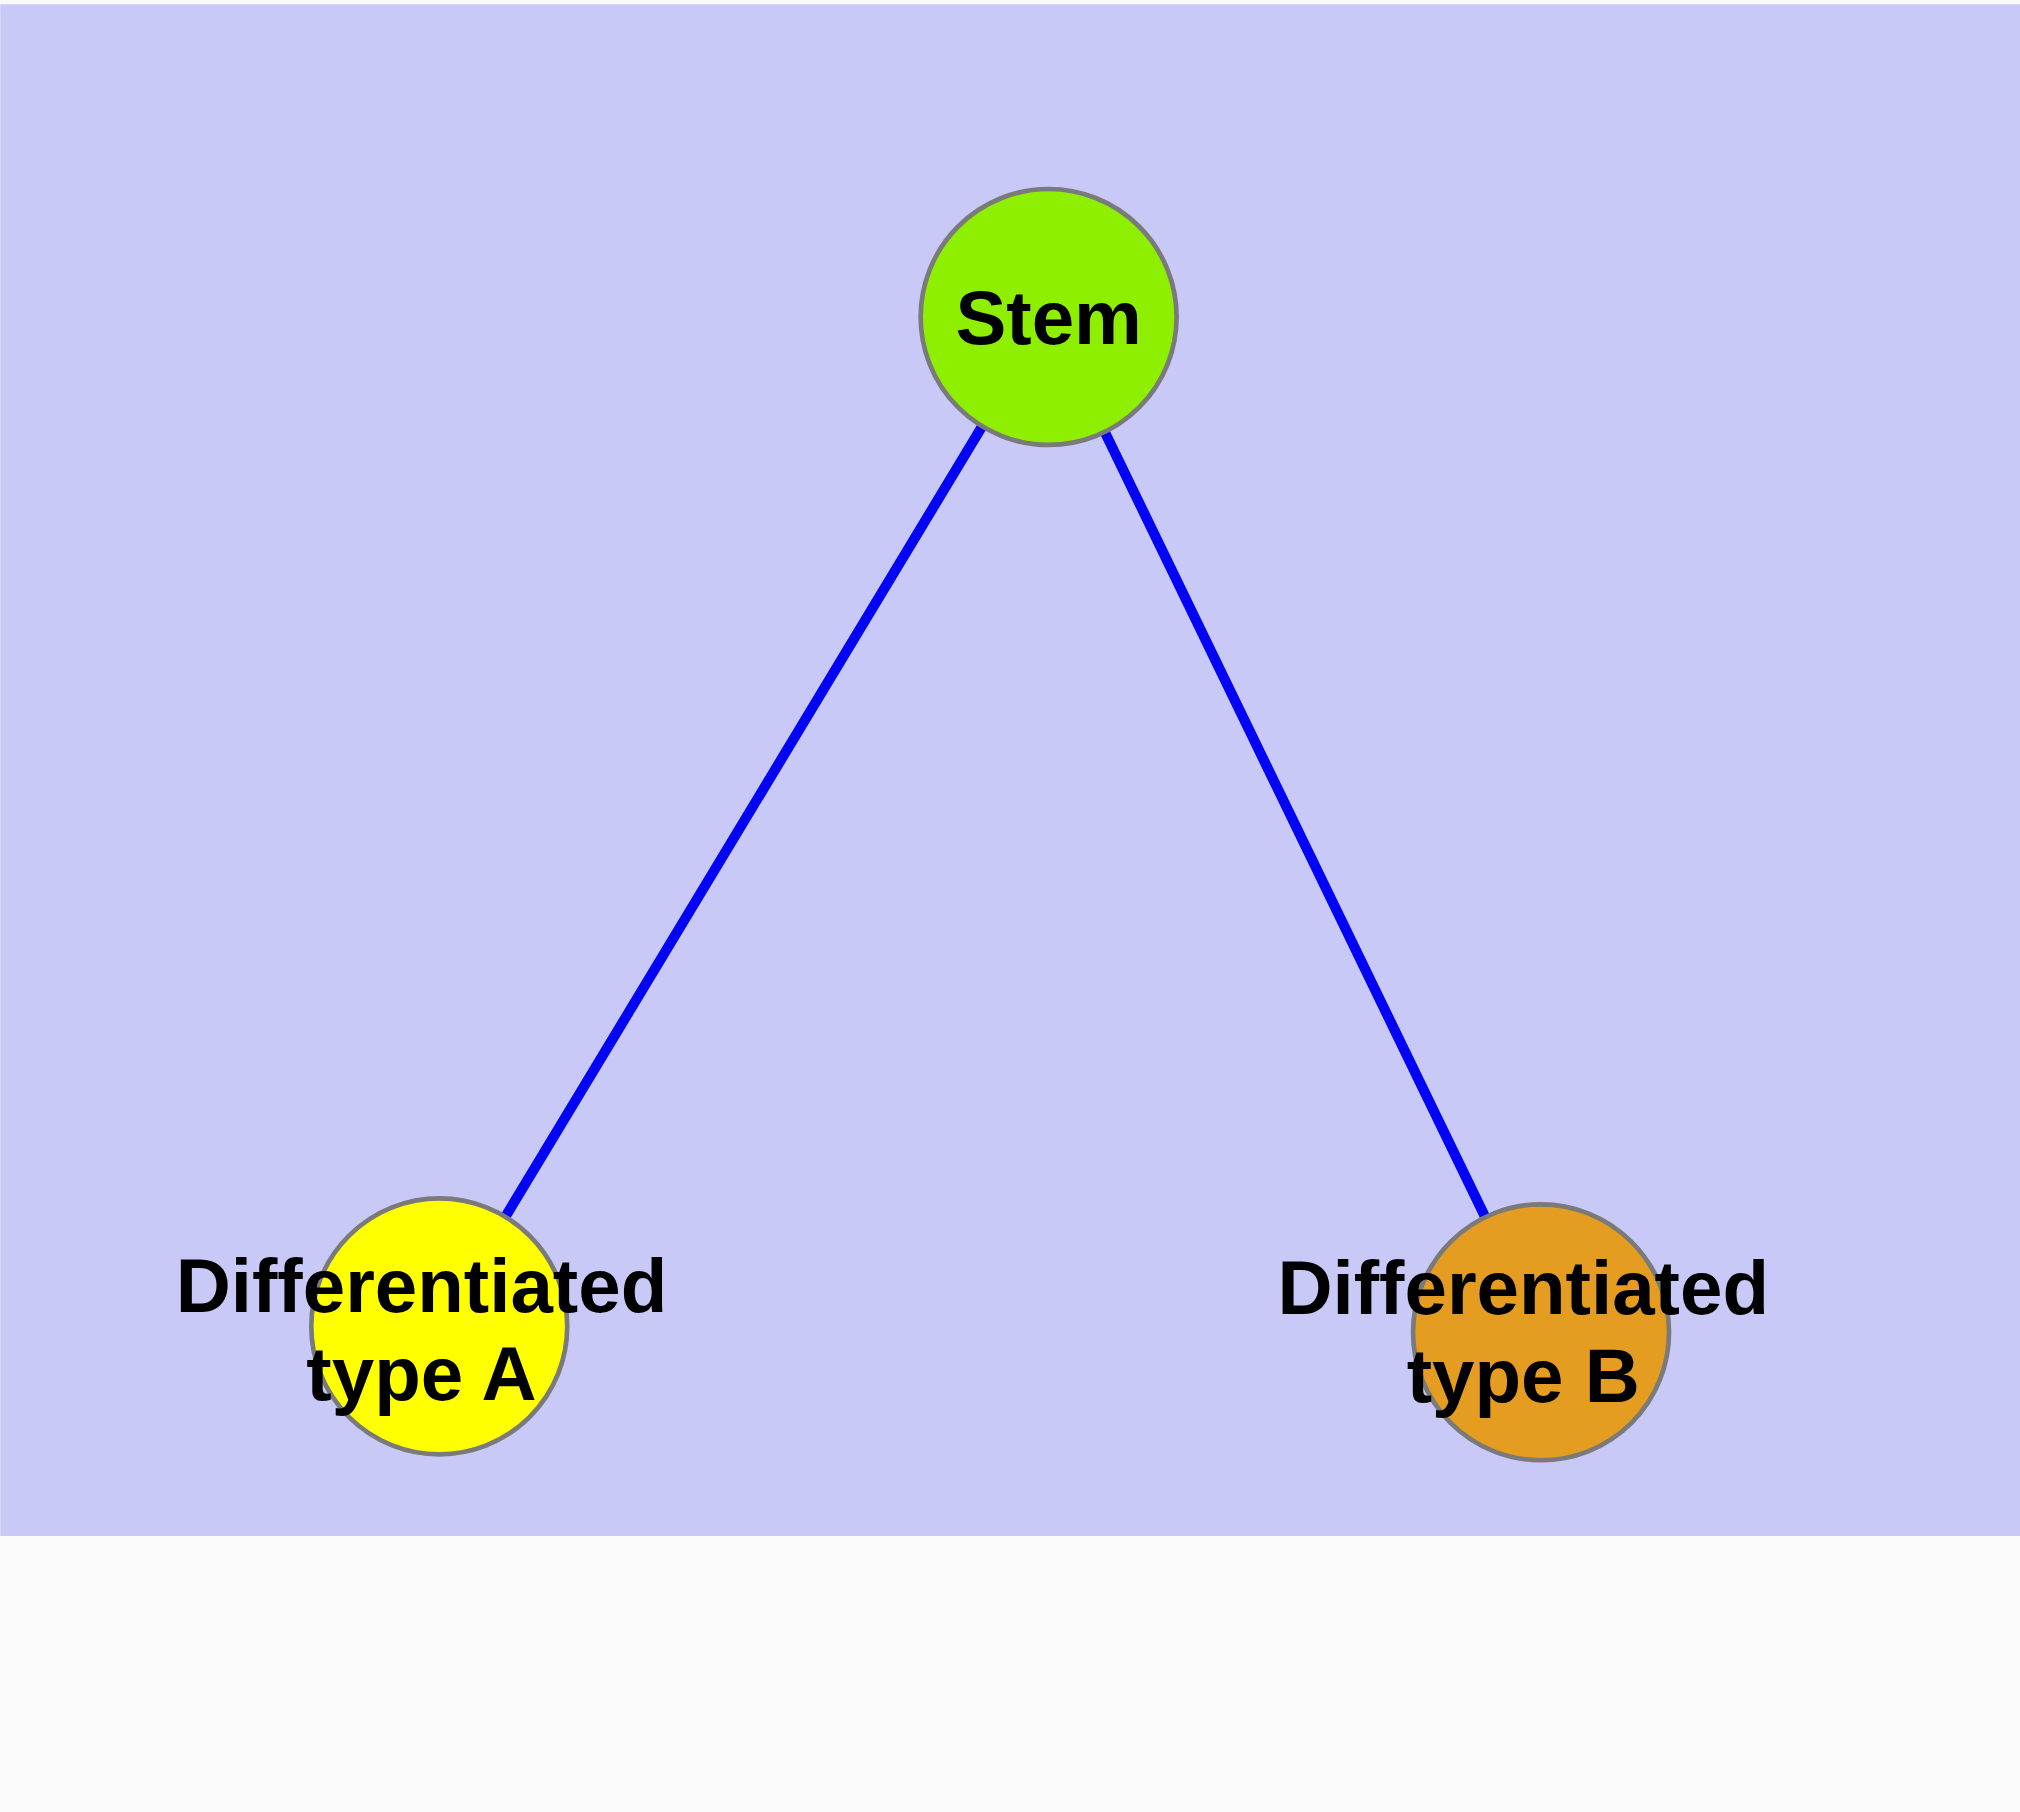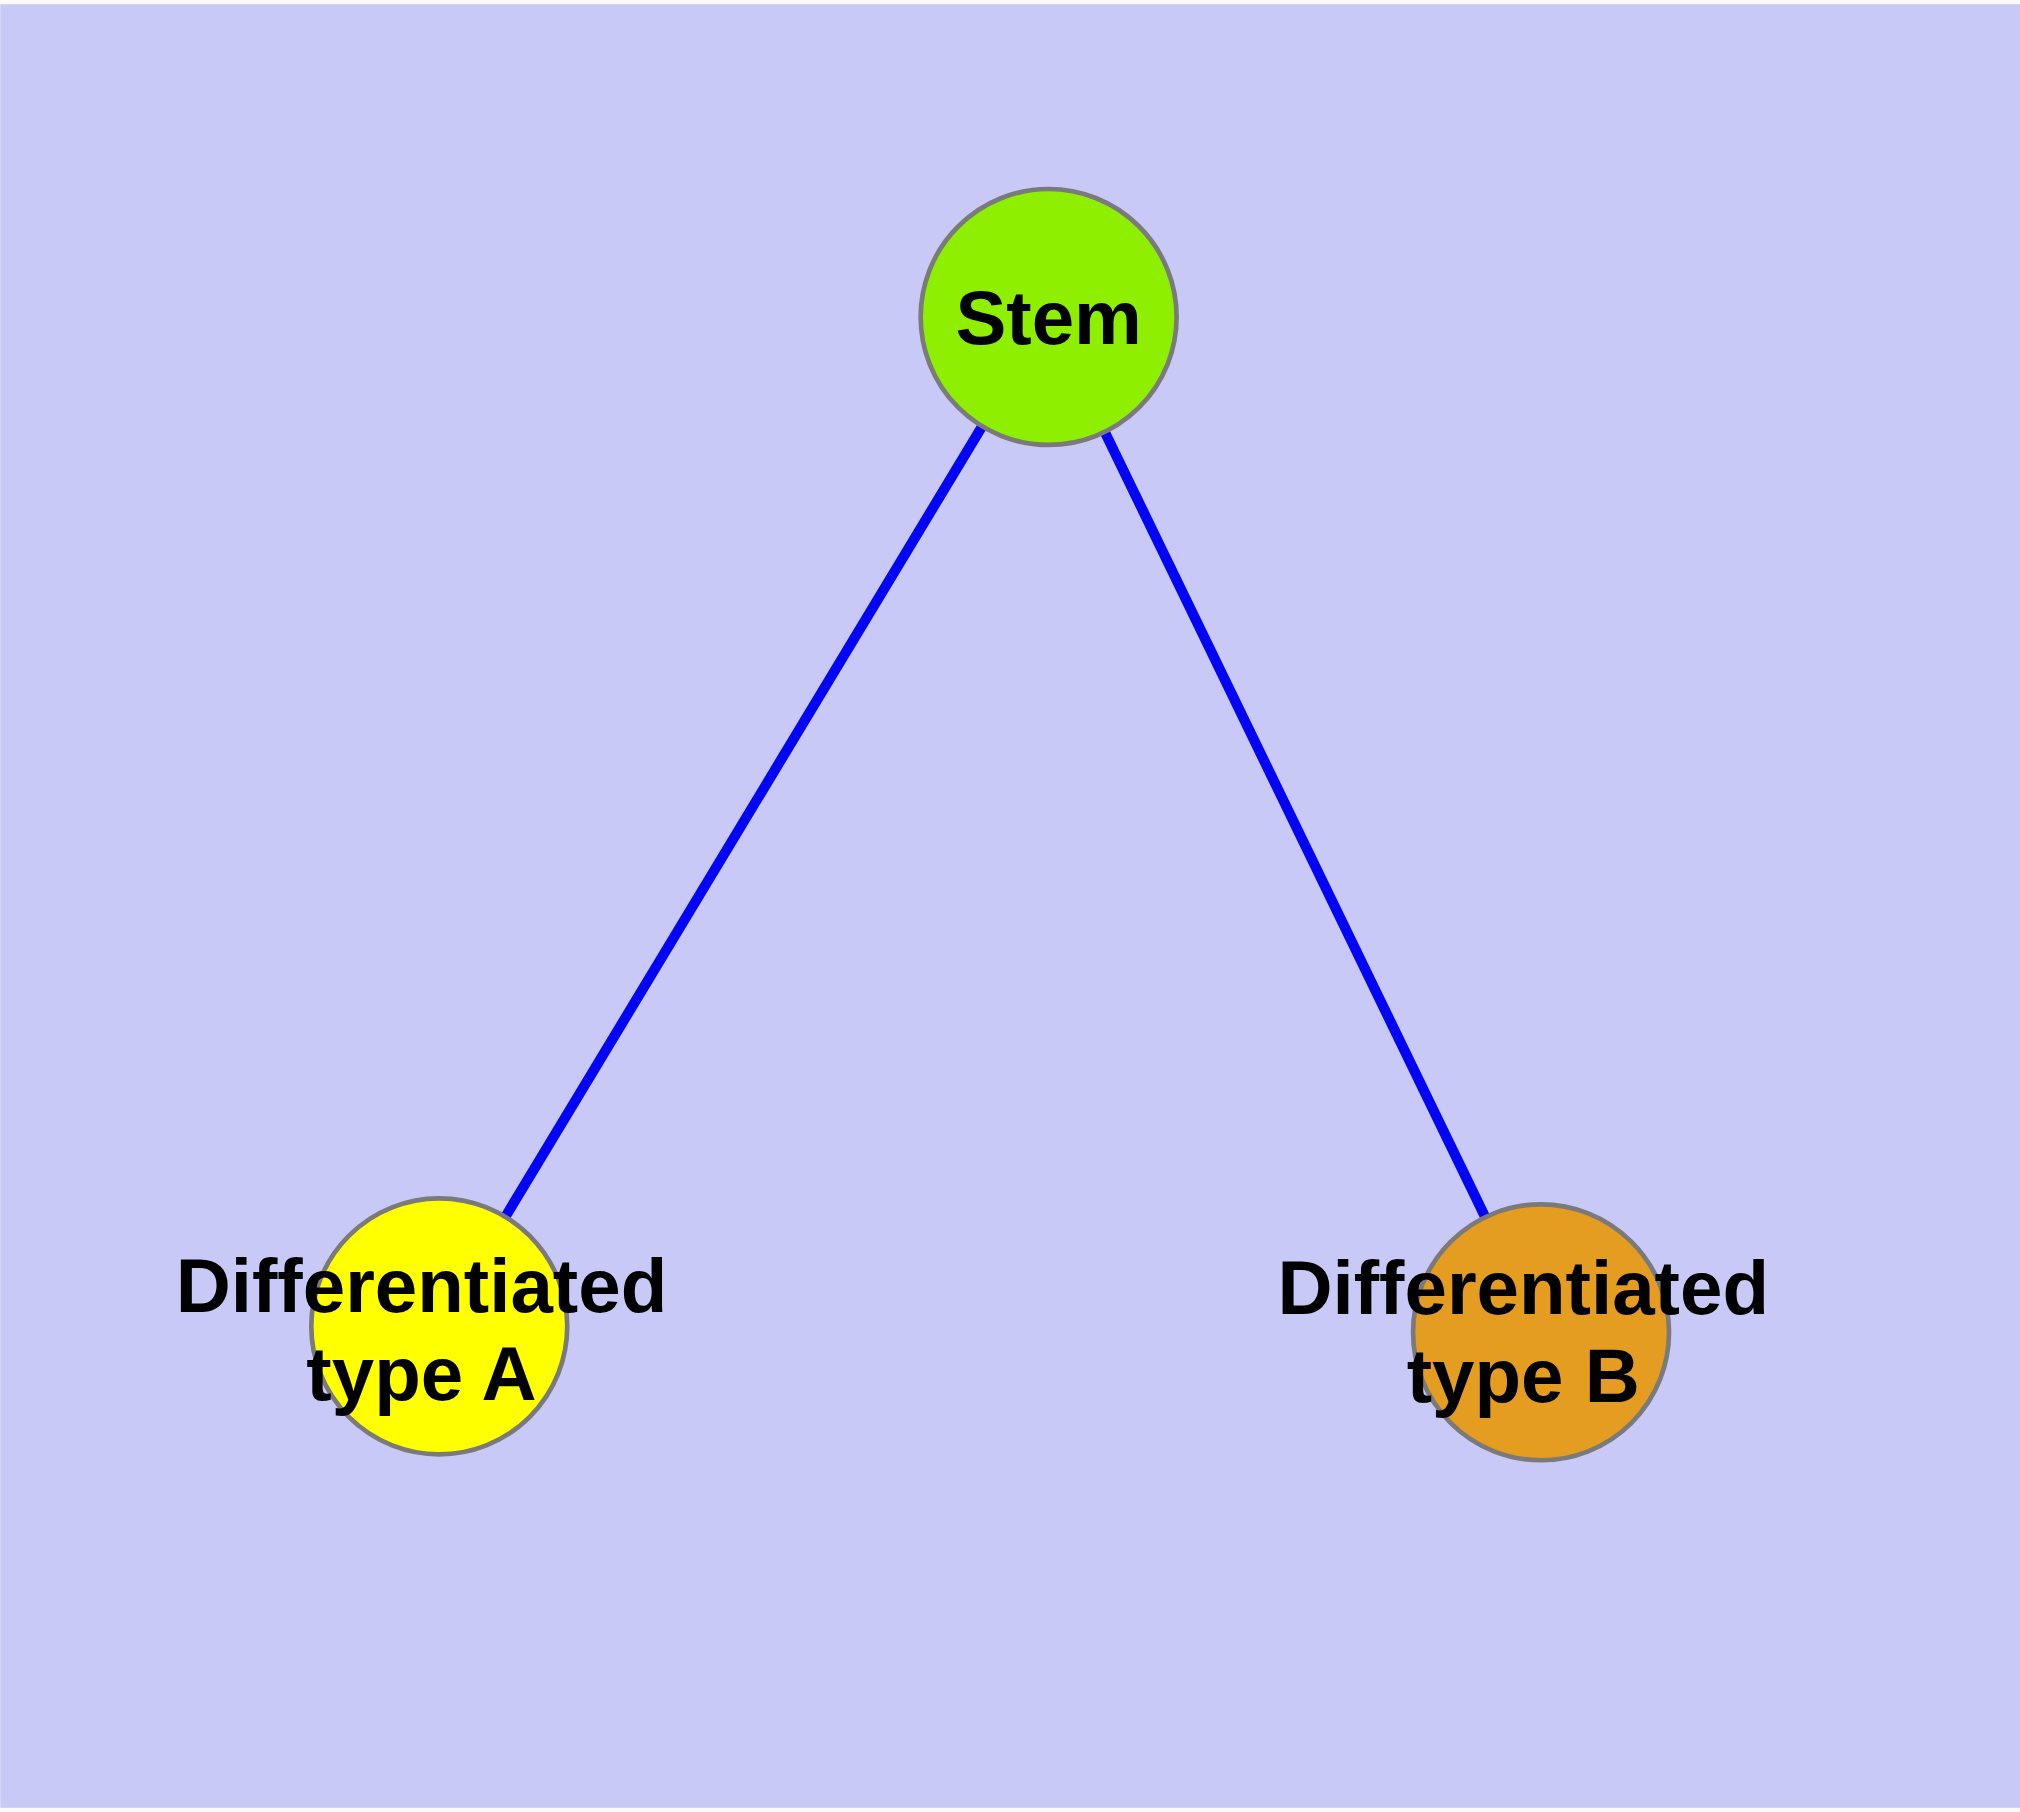--- a/index.html
+++ b/index.html
@@ -2,21 +2,21 @@
 <html style="font-size:13.6px"><head>
 <meta charset="utf-8">
 <style>
   html, body {
     margin: 0;
     padding: 0;
     background: #FAFAFA;
   }
   .stage {
     width: 2021px;
-    height: 1812px;
+    height: 1536px;
     position: relative;
   }
   svg {
     display: block;
     width: 2021px;
     height: 1812px;
   }
   .node-label {
     font-family: "Liberation Sans", sans-serif;
     font-weight: bold;

